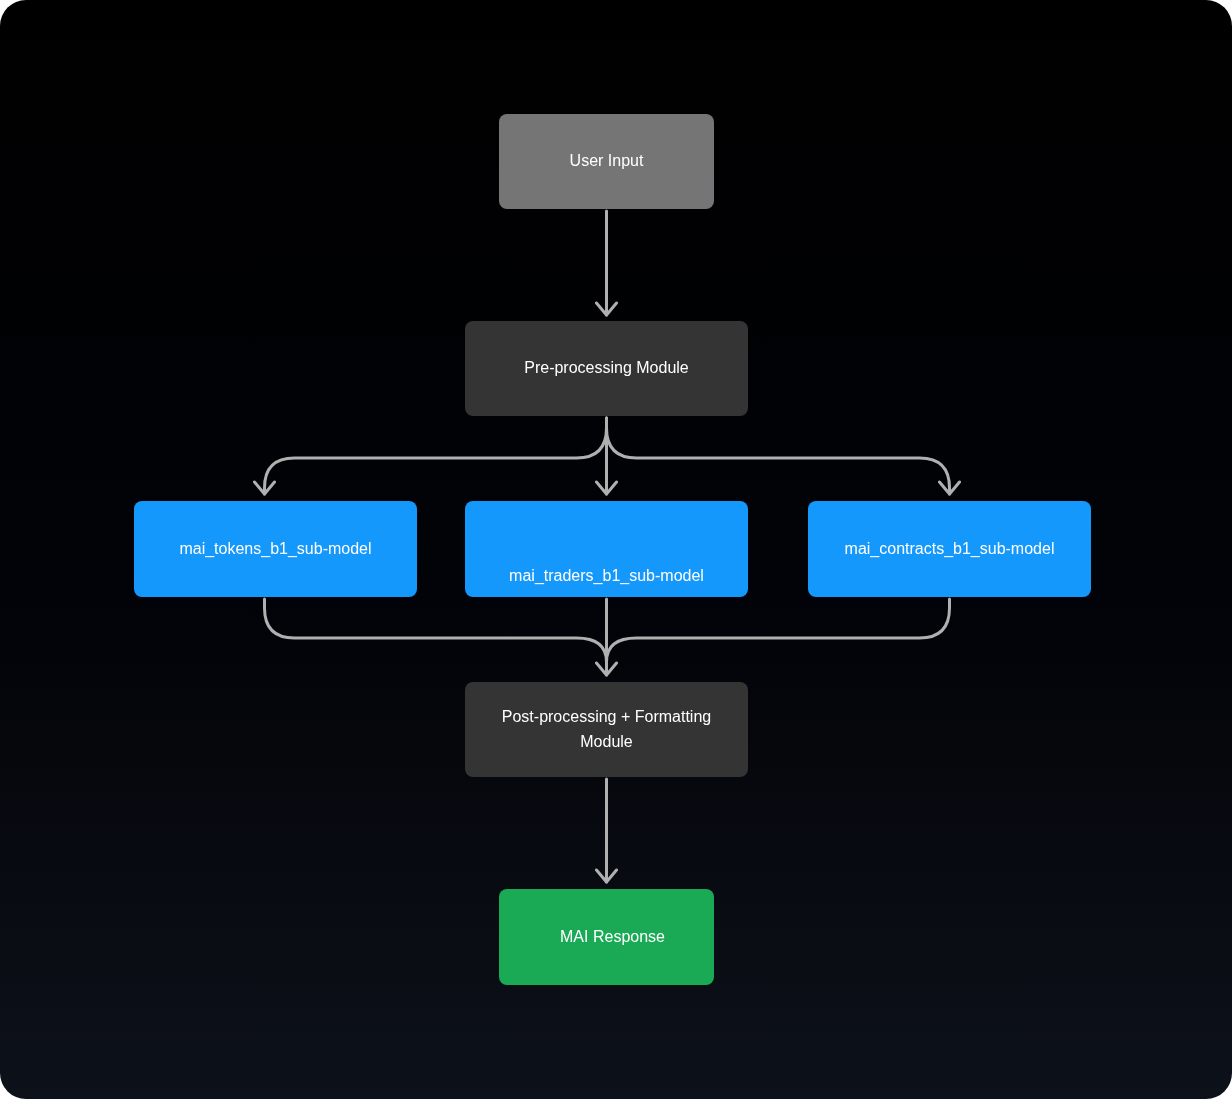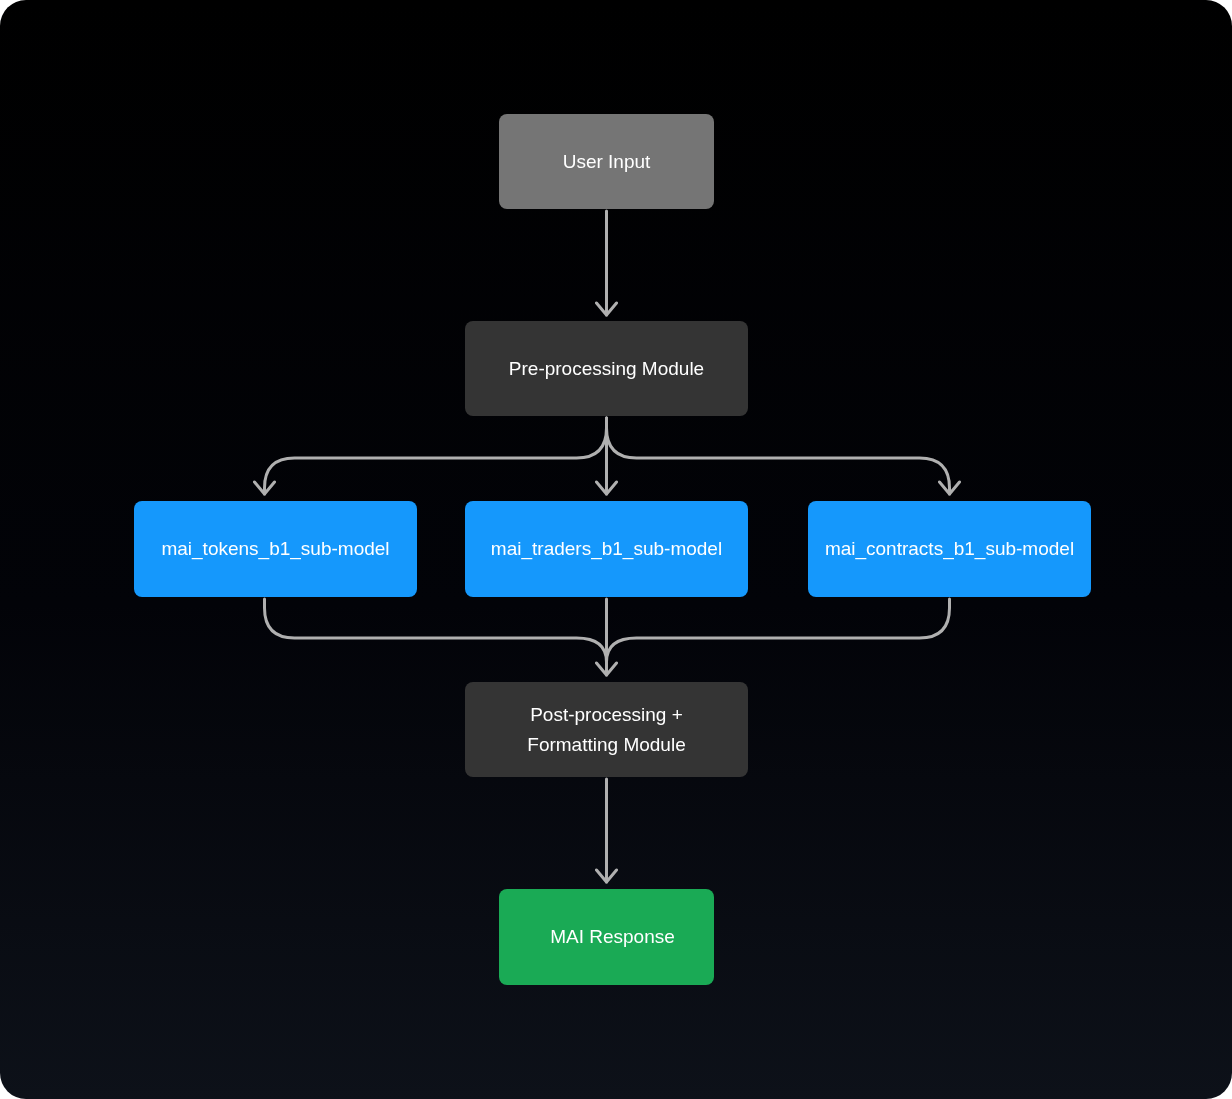--- a/index.html
+++ b/index.html
@@ -27,30 +27,30 @@
     pointer-events: none;
   }
   .node {
     position: absolute;
     border-radius: 8px;
     display: flex;
     align-items: center;
     justify-content: center;
     text-align: center;
     color: #ffffff;
-    font-size: 19px;
+    font-size: 16px;
     line-height: 1.55;
     box-sizing: border-box;
     padding: 8px 16px;
   }
   .node .lbl { display: block; }
   #node-user-input      { left: 499px; top: 114px; width: 215px; height: 95px; }
   #node-pre-processing  { left: 465px; top: 321px; width: 283px; height: 95px; }
   #node-sub-tokens      { left: 134px; top: 501px; width: 283px; height: 96px; }
-  #node-sub-traders     { left: 465px; top: 501px; width: 283px; height: 96px; }
+  #node-sub-traders     { left: 465px; top: 501px; width: 283px; height: 96px; align-items: flex-end; }
   #node-sub-contracts   { left: 808px; top: 501px; width: 283px; height: 96px; }
   #node-post-processing { left: 465px; top: 682px; width: 283px; height: 95px; }
   #node-post-processing .lbl { max-width: 232px; }
   #node-mai-response    { left: 499px; top: 889px; width: 215px; height: 96px; }
 </style>
 </head>
 <body>
 
 <div class="canvas">
 

